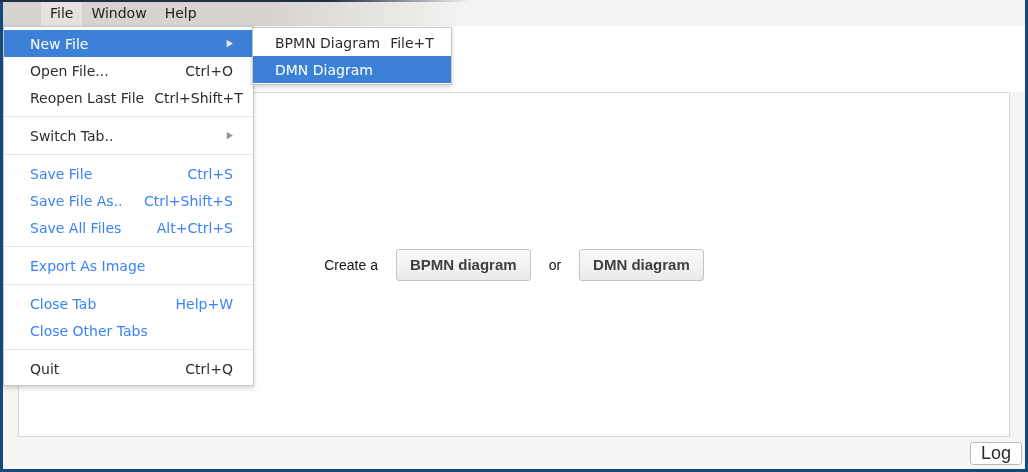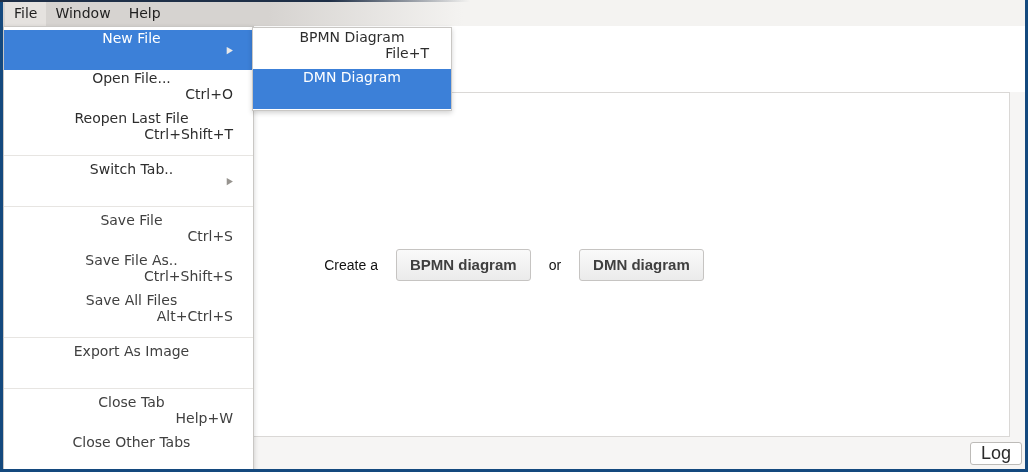--- a/index.html
+++ b/index.html
@@ -29,54 +29,53 @@
     padding-left: 2px;
     background: linear-gradient(to right, #d6d3d0 0%, #d6d3d0 26%, #f4f3f1 45%, #f4f3f1 100%);
     font-size: 14px; color: #1f1f1f;
     z-index: 30;
   }
   .menubar-item {
     display: flex; align-items: center;
     padding: 0 9px;
     cursor: default;
   }
-  .menubar-item.active { background: #e5e2df; }
+  .menubar-item.active { background: #e5e2df; margin-left: 36px; }
 
   
   .menu-panel {
     position: absolute;
     background: #ffffff;
     border: 1px solid #c9c7c4;
     box-shadow: 0 2px 5px rgba(0,0,0,0.18);
     z-index: 50;
     font-size: 14px;
     padding: 3px 0;
   }
   .file-menu { left: 0; top: 26px; width: 251px; }
   .submenu   { left: 249px; top: 27px; width: 200px; padding: 1px 0; z-index: 55; }
 
   .menu-row {
     display: flex; align-items: center;
-    height: 40px;
+    height: 27px;
     padding: 0 20px 0 26px;
     color: #2d2d2d;
     cursor: default;
     white-space: nowrap;
-    flex-direction: column;
   }
   .submenu .menu-row { padding: 0 22px; }
   .menu-row .accel { margin-left: auto; padding-left: 10px; }
   .menu-row .arrow {
     margin-left: auto;
     font-size: 8px; color: #97948f;
     transform: scaleY(1.15);
   }
   .menu-row.selected { background: #3c80d8; color: #ffffff; }
   .menu-row.selected .arrow { color: #e8e8e8; }
-  .menu-row.disabled { color: #404040; }
+  .menu-row.disabled { color: #3b82f6; }
   .menu-sep { height: 1px; background: #e7e5e2; margin: 5px 0; }
 
   
   .tabband {
     position: absolute; left: 0; right: 0; top: 26px; height: 66px;
     background: #ffffff;
   }
 
   
   .content-panel {

